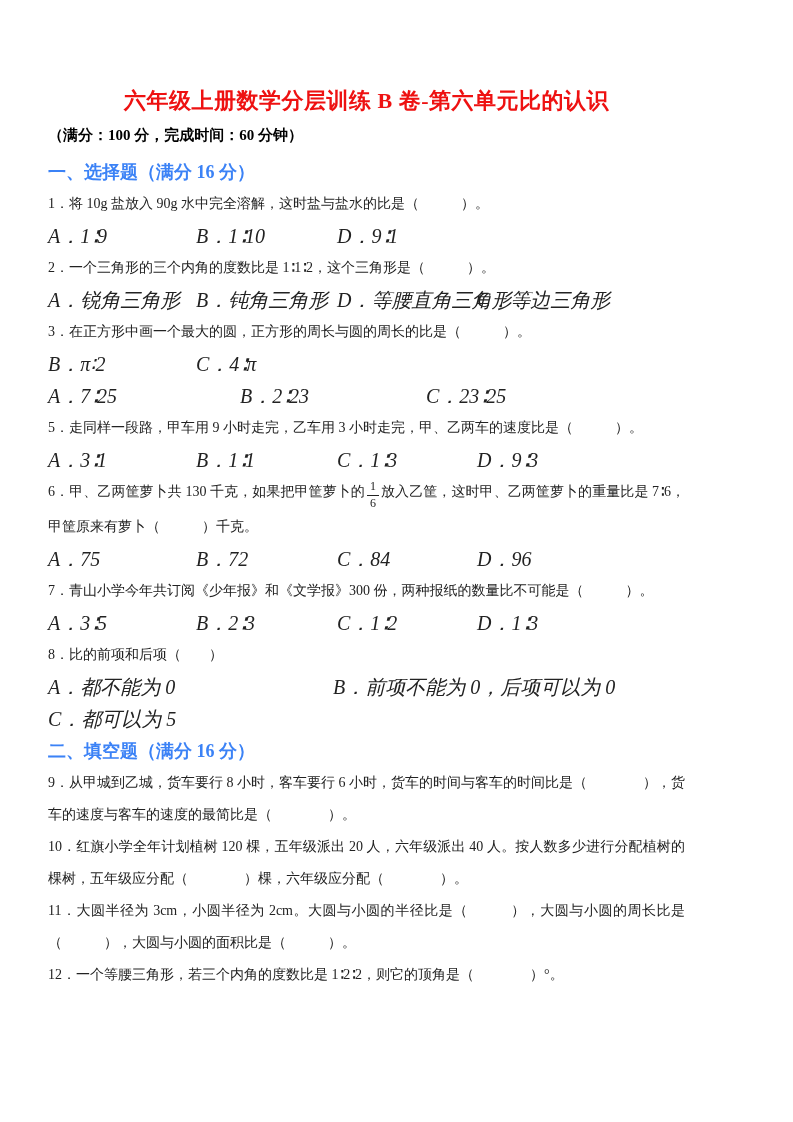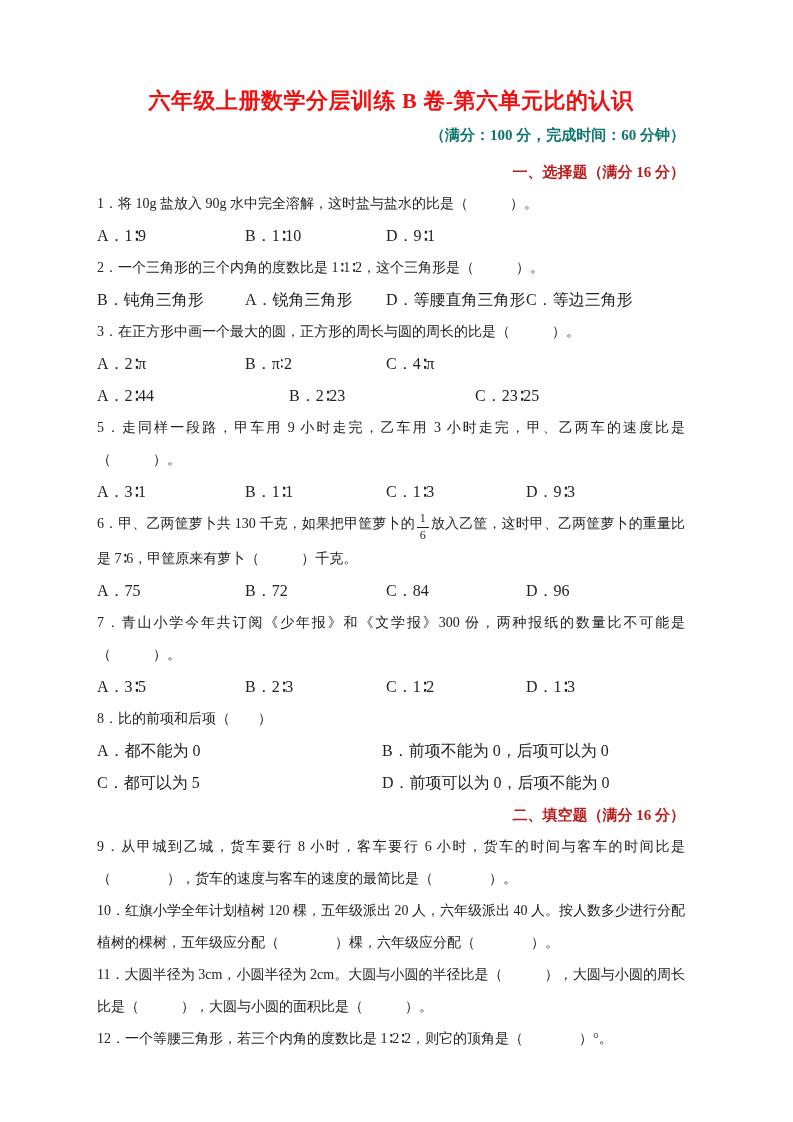--- a/index.html
+++ b/index.html
@@ -11,57 +11,57 @@
     width: 793px;
     height: 1122px;
     font-family: "Liberation Serif", "DejaVu Serif", serif;
     color: #222222;
     overflow: hidden;
   }
   .page {
     box-sizing: border-box;
     width: 793px;
     height: 1122px;
-    padding: 86px 108px 30px 97px;
+    padding: 86px 108px 30px 48px;
     background: #ffffff;
   }
   .title {
     margin: 0 0 8px 0;
     font-size: 22px;
     font-weight: bold;
     color: #ee1111;
     text-align: center;
     letter-spacing: 0.5px;
     line-height: 1.4;
   }
   .subtitle {
     margin: 0 0 10px 0;
     font-size: 15px;
     font-weight: bold;
-    text-align: right;
+    text-align: left;
     line-height: 1.4;
-    color: #0f766e;
+    color: #000000;
   }
   .sec-heading {
-    font-size: 15px;
+    font-size: 18px;
     font-weight: bold;
     line-height: 32px;
-    color: #b91c1c;
-    text-align: right;
+    color: #3b82f6;
   }
   .q {
     margin: 0;
     font-size: 14px;
     line-height: 32px;
     text-align: justify;
   }
   .opts {
     display: grid;
-    font-size: 16px;
+    font-size: 20px;
     line-height: 32px;
+    font-style: italic;
   }
   .g4 { grid-template-columns: 148px 141px 140px auto; }
   .g3 { grid-template-columns: 192px 186px auto; }
   .g2 { grid-template-columns: 285px auto; }
   .opts span { white-space: nowrap; }
   .frac {
     display: inline-block;
     text-align: center;
     vertical-align: -11px;
     font-size: 12px;
@@ -87,35 +87,34 @@
 
   <p class="q">1．将 10g 盐放入 90g 水中完全溶解，这时盐与盐水的比是（　　　）。</p>
   <div class="opts g4">
     <span>A．1∶9</span>
     <span>B．1∶10</span>
     <span>D．9∶1</span>
   </div>
 
   <p class="q">2．一个三角形的三个内角的度数比是 1∶1∶2，这个三角形是（　　　）。</p>
   <div class="opts g4">
+    <span>A．锐角三角形</span>
     <span>B．钝角三角形</span>
-    <span>A．锐角三角形</span>
     <span>D．等腰直角三角形</span>
     <span>C．等边三角形</span>
   </div>
 
   <p class="q">3．在正方形中画一个最大的圆，正方形的周长与圆的周长的比是（　　　）。</p>
   <div class="opts g4">
-    <span>A．2∶π</span>
     <span>B．π∶2</span>
     <span>C．4∶π</span>
   </div>
 
   <div class="opts g3">
-    <span>A．2∶44</span>
+    <span>A．7∶25</span>
     <span>B．2∶23</span>
     <span>C．23∶25</span>
   </div>
 
   <p class="q">5．走同样一段路，甲车用 9 小时走完，乙车用 3 小时走完，甲、乙两车的速度比是（　　　）。</p>
   <div class="opts g4">
     <span>A．3∶1</span>
     <span>B．1∶1</span>
     <span>C．1∶3</span>
     <span>D．9∶3</span>
@@ -137,21 +136,20 @@
     <span>D．1∶3</span>
   </div>
 
   <p class="q">8．比的前项和后项（　　）</p>
   <div class="opts g2">
     <span>A．都不能为 0</span>
     <span>B．前项不能为 0，后项可以为 0</span>
   </div>
   <div class="opts g2">
     <span>C．都可以为 5</span>
-    <span>D．前项可以为 0，后项不能为 0</span>
   </div>
 
   <div class="sec-heading">二、填空题（满分 16 分）</div>
 
   <p class="q">9．从甲城到乙城，货车要行 8 小时，客车要行 6 小时，货车的时间与客车的时间比是（　　　　），货车的速度与客车的速度的最简比是（　　　　）。</p>
   <p class="q">10．红旗小学全年计划植树 120 棵，五年级派出 20 人，六年级派出 40 人。按人数多少进行分配植树的棵树，五年级应分配（　　　　）棵，六年级应分配（　　　　）。</p>
   <p class="q">11．大圆半径为 3cm，小圆半径为 2cm。大圆与小圆的半径比是（　　　），大圆与小圆的周长比是（　　　），大圆与小圆的面积比是（　　　）。</p>
   <p class="q">12．一个等腰三角形，若三个内角的度数比是 1∶2∶2，则它的顶角是（　　　　）°。</p>
 
 </div>

